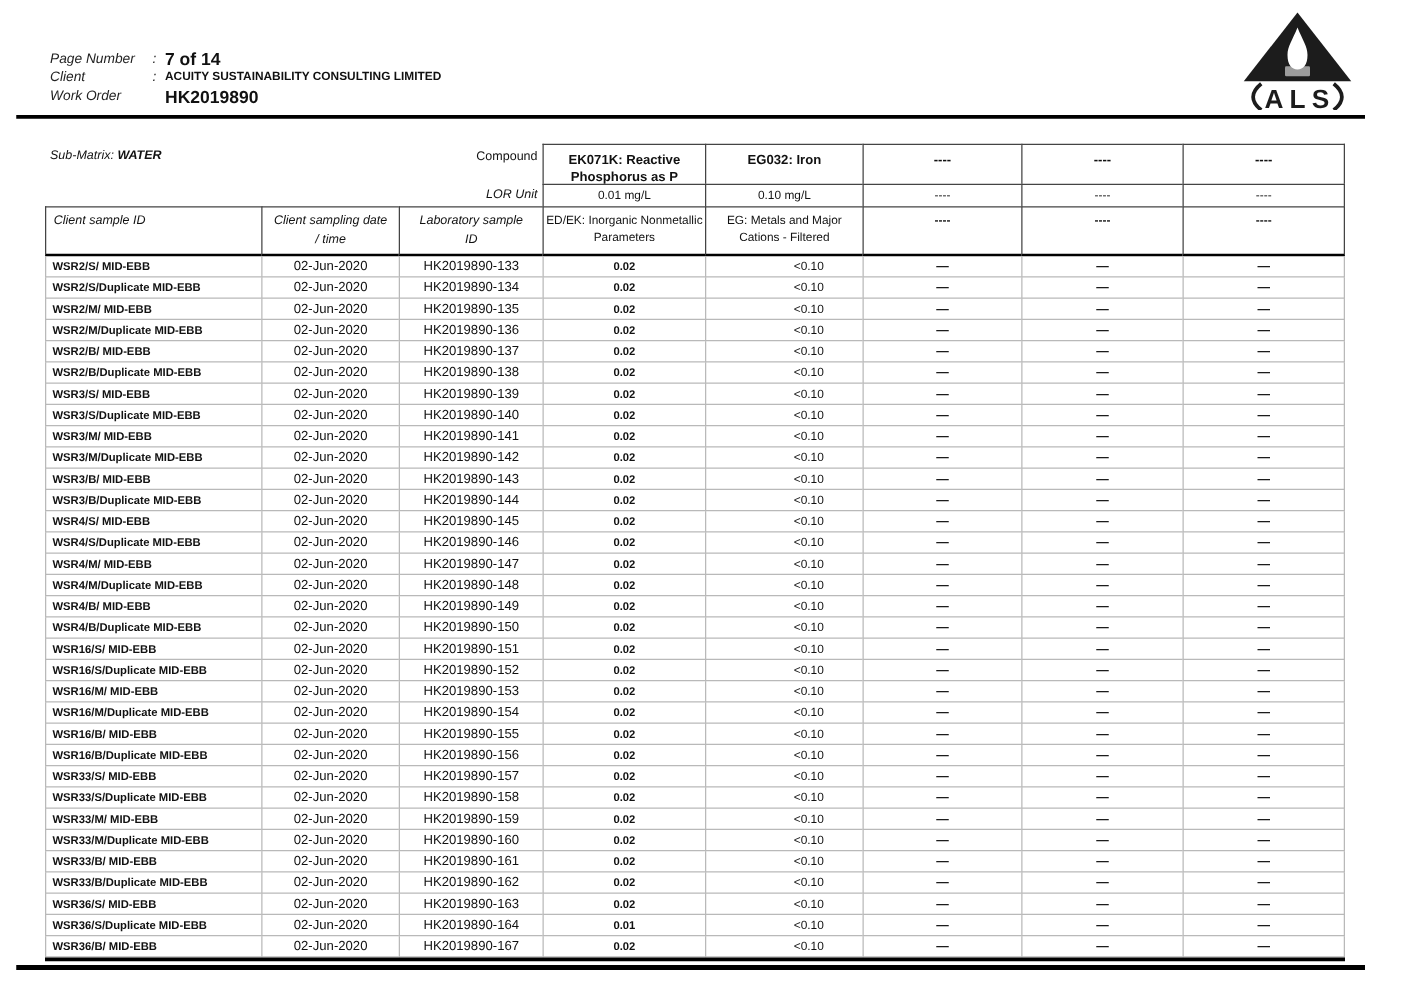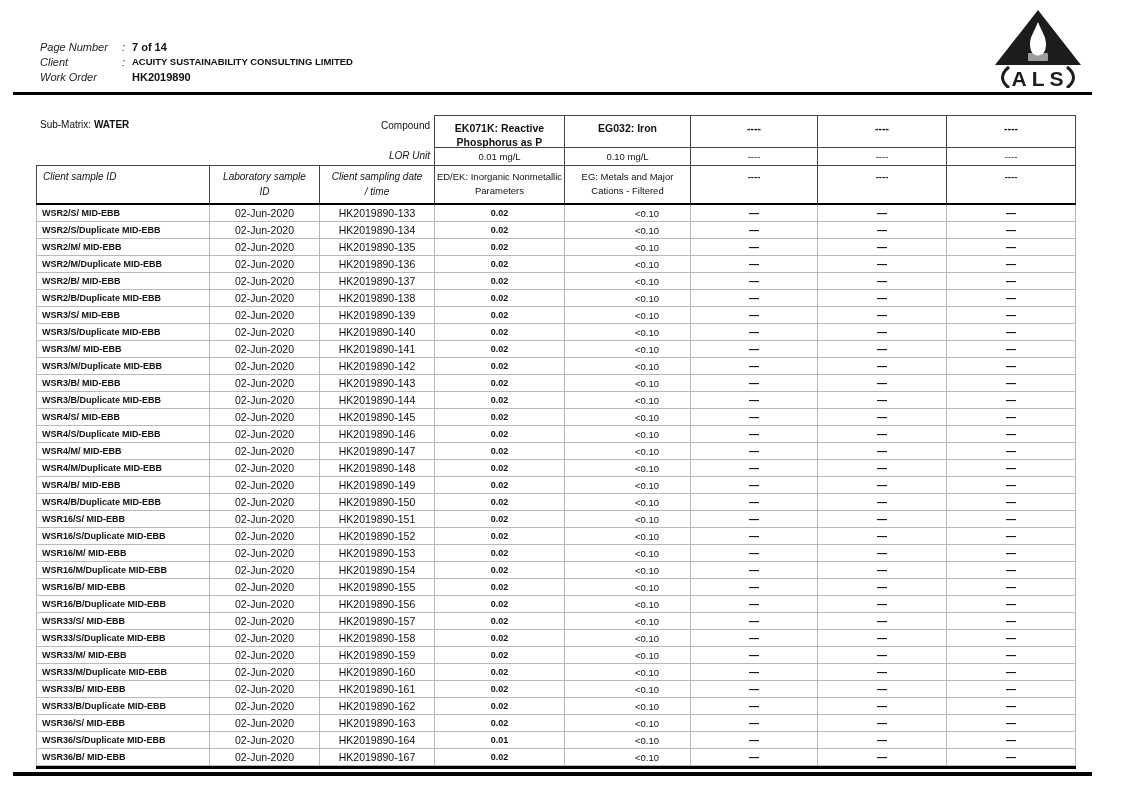--- a/index.html
+++ b/index.html
@@ -3,42 +3,42 @@
 <meta charset="utf-8">
 <style>
   html,body{margin:0;padding:0;background:#fff;}
   body{width:1122px;height:794px;position:relative;font-family:"Liberation Sans",sans-serif;color:#111;overflow:hidden;}
 
   
   .info-block{position:absolute;left:40px;top:39px;}
   .info-row{display:flex;height:15px;align-items:center;}
   .info-label{width:82px;font-style:italic;font-size:11px;color:#222;}
   .info-colon{width:10px;font-style:italic;font-size:11px;color:#222;}
-  .info-value{font-weight:bold;font-size:11px;white-space:nowrap;}
+  .info-value{font-weight:bold;font-size:14px;white-space:nowrap;}
   .info-value.small{font-size:9.5px;}
 
   .rule{position:absolute;background:#000;}
   .top-rule{left:13px;top:92px;width:1079px;height:3px;}
   .bottom-rule{left:13px;top:772px;width:1079px;height:4px;}
 
   .logo{position:absolute;left:988px;top:8px;}
 
   
   .sample-grid{
     position:absolute;left:36px;top:115px;
     display:grid;
     grid-template-columns:173px 110px 115px 130px 126px 127px 129px 130px;
     grid-template-rows:32px 18px 40px;
     grid-auto-rows:17px;
   }
   .cell{box-sizing:border-box;display:flex;align-items:center;justify-content:center;text-align:center;}
 
   
   .raLeft{grid-column:1/4;position:relative;}
-  .sub-matrix{position:absolute;left:4px;top:4px;font-size:10px;white-space:nowrap;}
+  .sub-matrix{position:absolute;left:4px;top:4px;font-size:10px;white-space:nowrap;font-style:italic;}
   .sub-matrix b{font-weight:bold;}
   .compound-label{position:absolute;right:4px;top:5px;font-size:10px;margin-left:12px;}
   .bA{border-top:1px solid #444;border-left:1px solid #444;font-weight:bold;font-size:10.5px;line-height:1.3;align-items:flex-start;padding-top:6px;}
   
   .rbLeft{grid-column:1/4;position:relative;}
   .lor-label{position:absolute;right:4px;top:3px;font-style:italic;font-size:10px;}
   .bB{border-top:1px solid #444;border-left:1px solid #444;font-size:9.5px;}
   
   .bC{border-top:1px solid #444;border-left:1px solid #444;border-bottom:2px solid #000;font-size:9.5px;line-height:1.45;align-items:flex-start;padding-top:4px;}
   .bC.idcol{font-style:italic;font-size:10px;}
@@ -107,24 +107,24 @@
   <div class="cell bB">0.01 mg/L</div>
   <div class="cell bB">0.10 mg/L</div>
   <div class="cell bB">----</div>
   <div class="cell bB">----</div>
   <div class="cell bB re">----</div>
 
   <div class="cell bC idcol first">
     <span><span>Client sample ID</span></span>
   </div>
   <div class="cell bC idcol">
+    <span><span>Client sampling date</span><br><span>/ time</span></span>
+  </div>
+  <div class="cell bC idcol">
     <span><span>Laboratory sample</span><br><span>ID</span></span>
-  </div>
-  <div class="cell bC idcol">
-    <span><span>Client sampling date</span><br><span>/ time</span></span>
   </div>
   <div class="cell bC">ED/EK: Inorganic Nonmetallic Parameters</div>
   <div class="cell bC">EG: Metals and Major Cations - Filtered</div>
   <div class="cell bC dashes">----</div>
   <div class="cell bC dashes">----</div>
   <div class="cell bC dashes re">----</div>
 
   <span style="display:contents">
   <div class="trow">
     <div class="cell dc dc-sample">WSR2/S/ MID-EBB</div>

